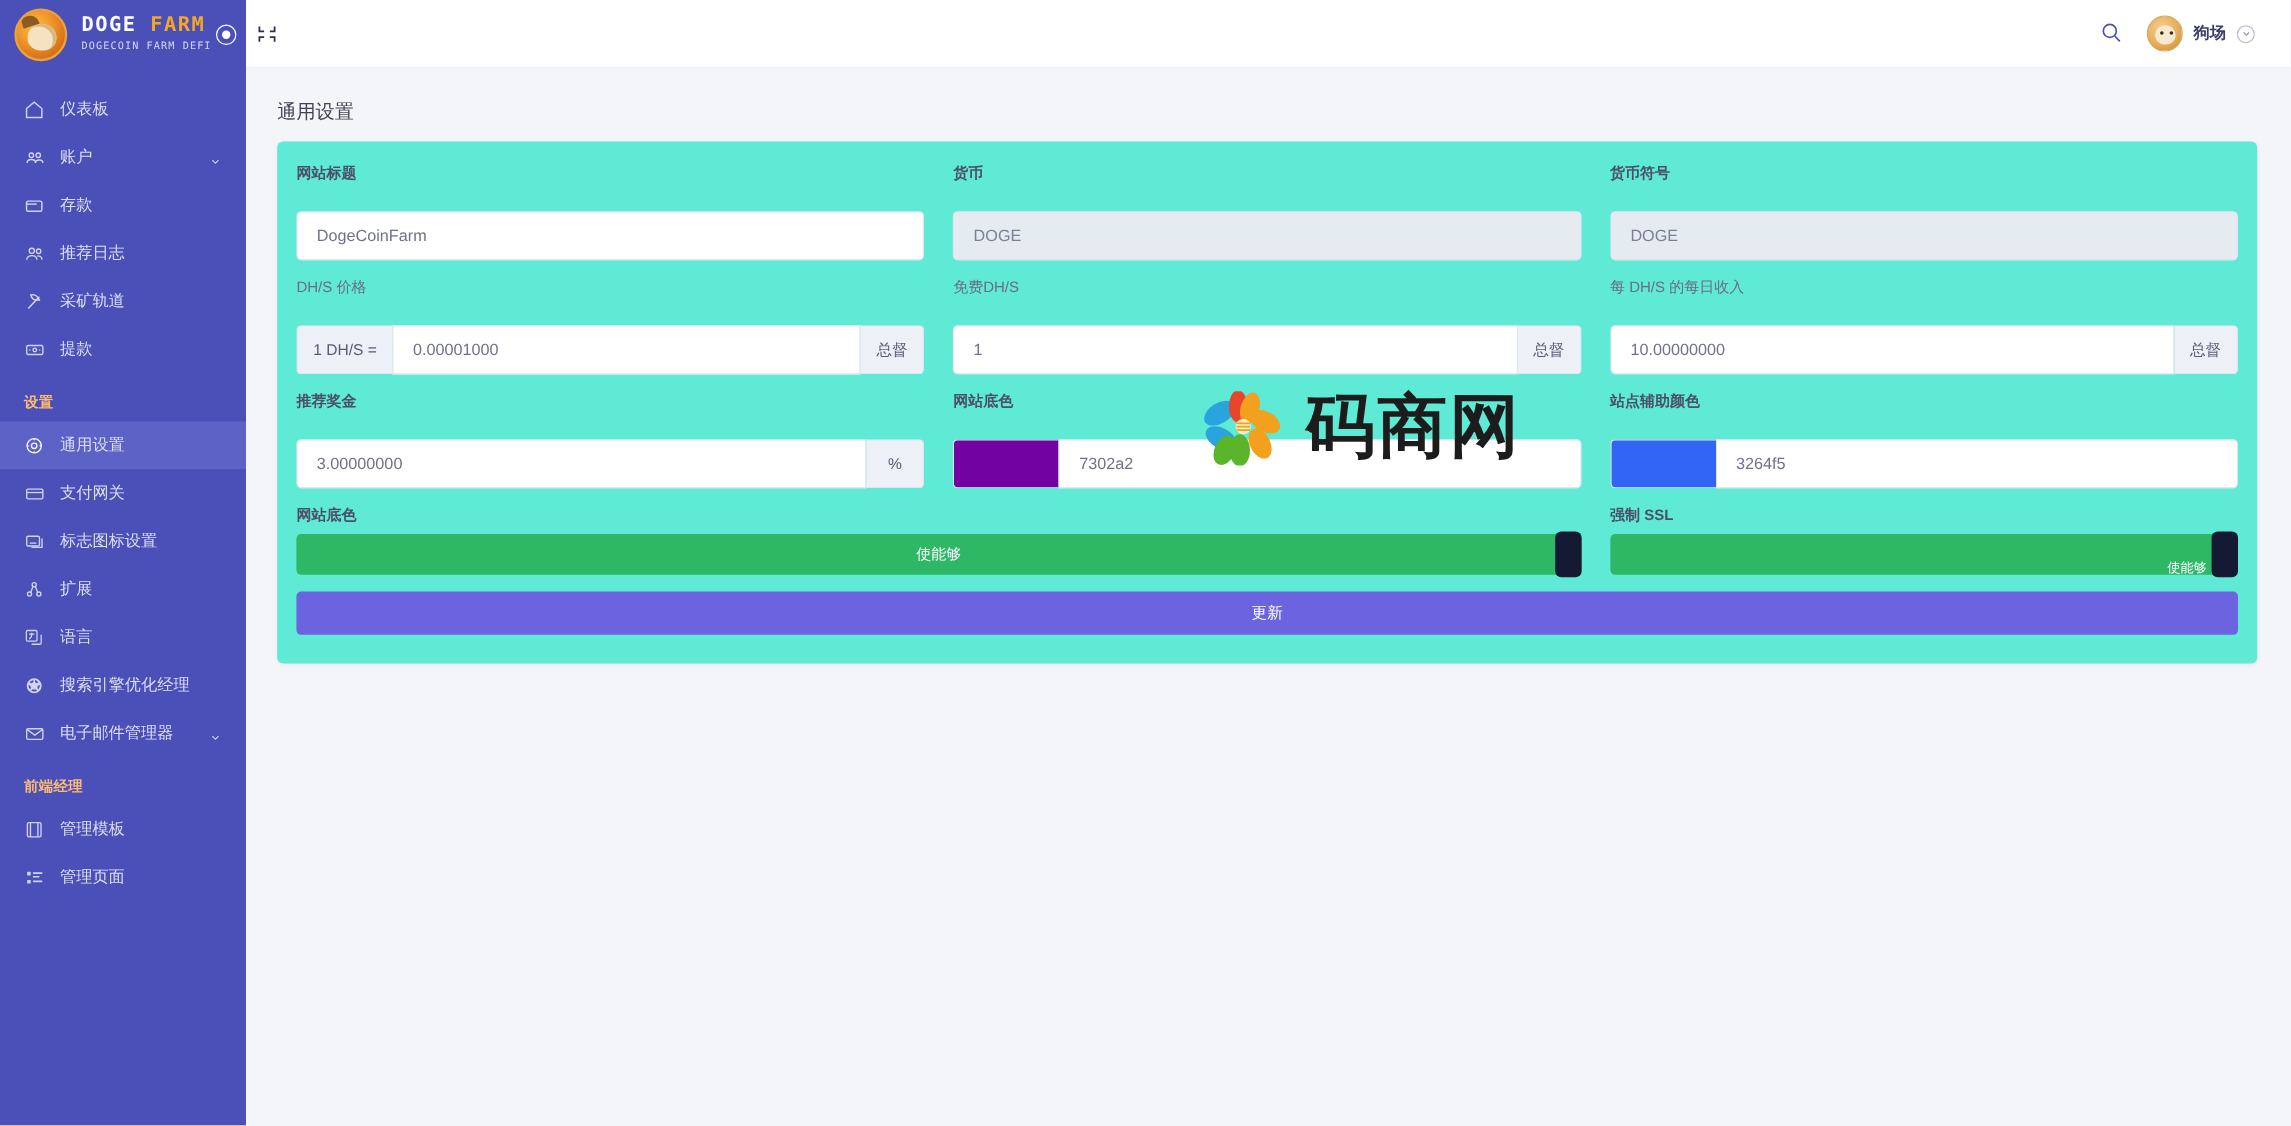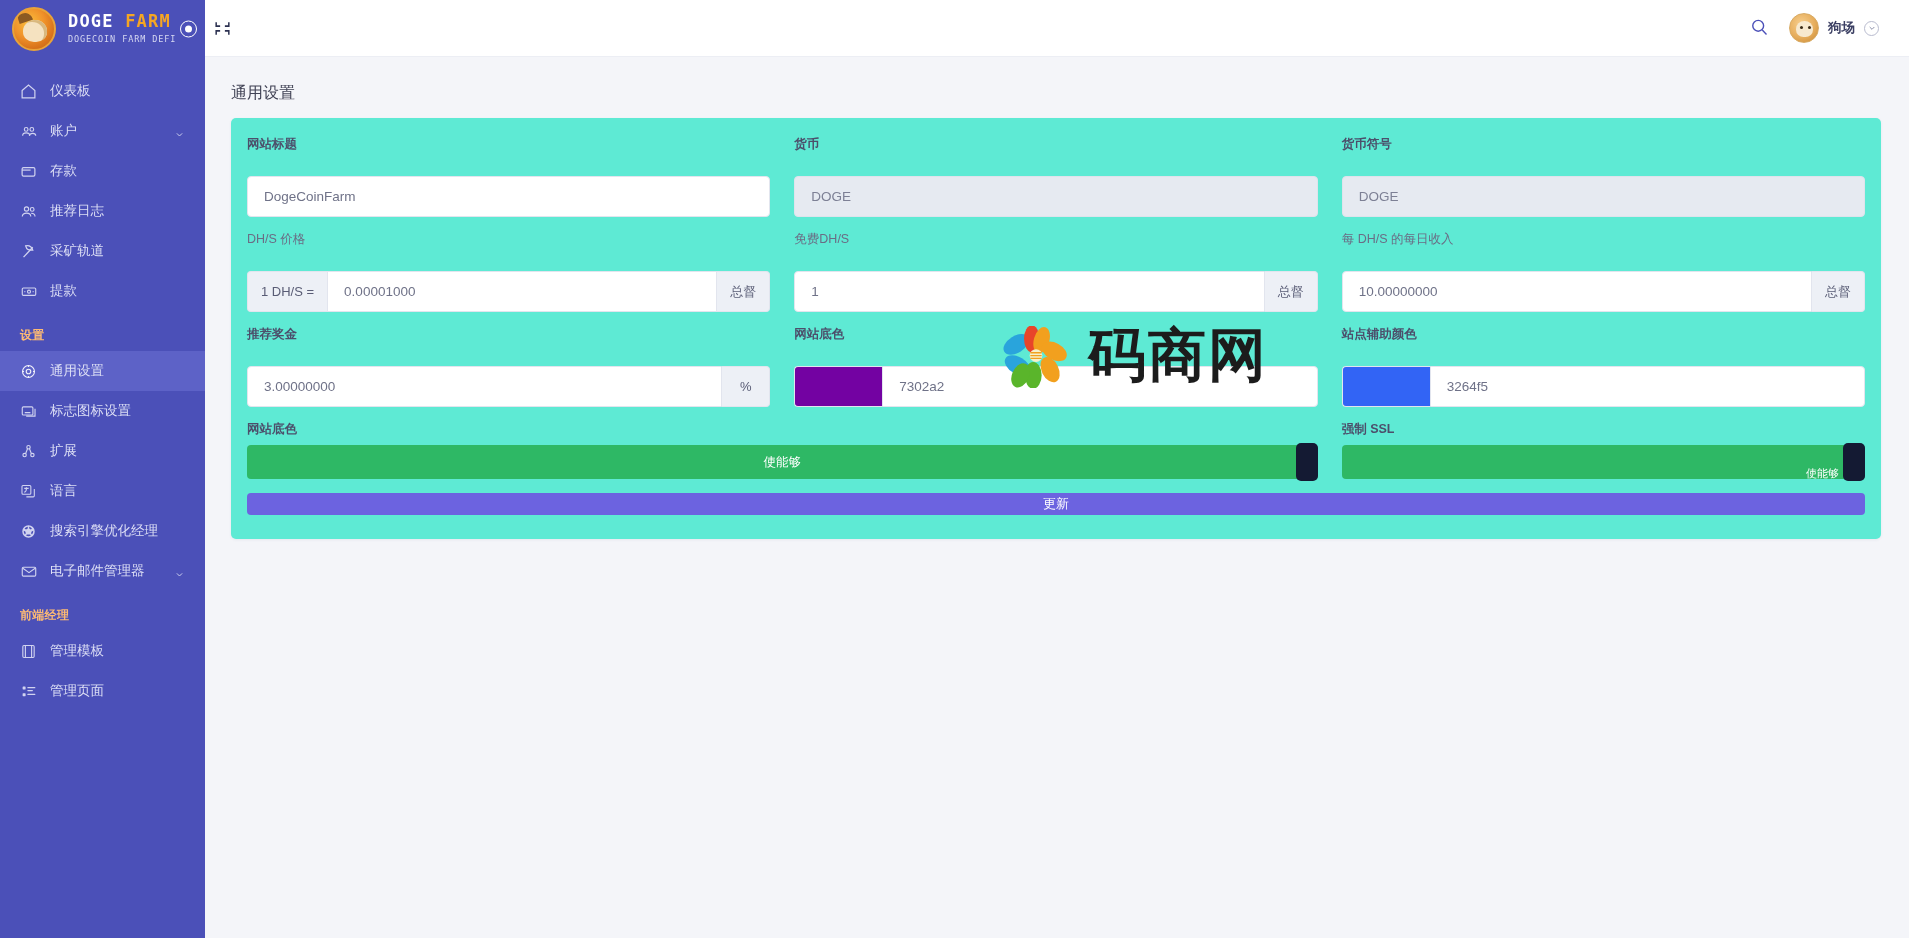--- a/index.html
+++ b/index.html
@@ -177,21 +177,21 @@
   .switch .txt { color: #ffffff; font-size: 12.5px; }
   .switch .knob {
     position: absolute; right: 0; top: -2px;
     width: 22px; height: 38px; border-radius: 5px;
     background: #141a33;
   }
   .switch.shifted .txt { position: absolute; right: 26px; bottom: -2px; font-size: 11px; }
 
   .update-btn {
     margin-top: 14px;
-    width: 100%; height: 22px;
+    width: 100%; height: 36px;
     background: #6c63e0; border: none; border-radius: 4px;
     color: #ffffff; font-size: 13px; cursor: pointer;
     font-family: "Liberation Sans", sans-serif;
   }
 
   
   .watermark {
     position: absolute; left: 795px; top: 326px;
     display: flex; gap: 16px;
     pointer-events: none; z-index: 5;
@@ -300,20 +300,29 @@
         <span class="ico">
           <svg width="17" height="17" viewBox="0 0 24 24" fill="none" stroke="#ffffff" stroke-width="1.6">
               <circle cx="12" cy="12" r="8.4"></circle>
               <circle cx="12" cy="12" r="3.2"></circle>
               <path d="M12 3.6v2M12 18.4v2M3.6 12h2M18.4 12h2"></path>
             </svg>
         </span>
         <span class="lbl">通用设置</span>
       </div>
 
+      <div class="nav-item">
+        <span class="ico">
+          <svg width="18" height="17" viewBox="0 0 24 24" fill="none" stroke="#dddff5" stroke-width="1.6">
+              <rect x="2.5" y="6.5" width="19" height="11.5" rx="1.6"></rect>
+              <path d="M2.5 10.5h19"></path>
+            </svg>
+        </span>
+        <span class="lbl">支付网关</span>
+      </div>
 
       <div class="nav-item">
         <span class="ico">
           <svg width="18" height="17" viewBox="0 0 24 24" fill="none" stroke="#dddff5" stroke-width="1.6">
               <rect x="2.5" y="5.5" width="15" height="11.5" rx="1.6"></rect>
               <path d="M6 13.5h8M20.5 8v10.5H8"></path>
             </svg>
         </span>
         <span class="lbl">标志图标设置</span>
       </div>

